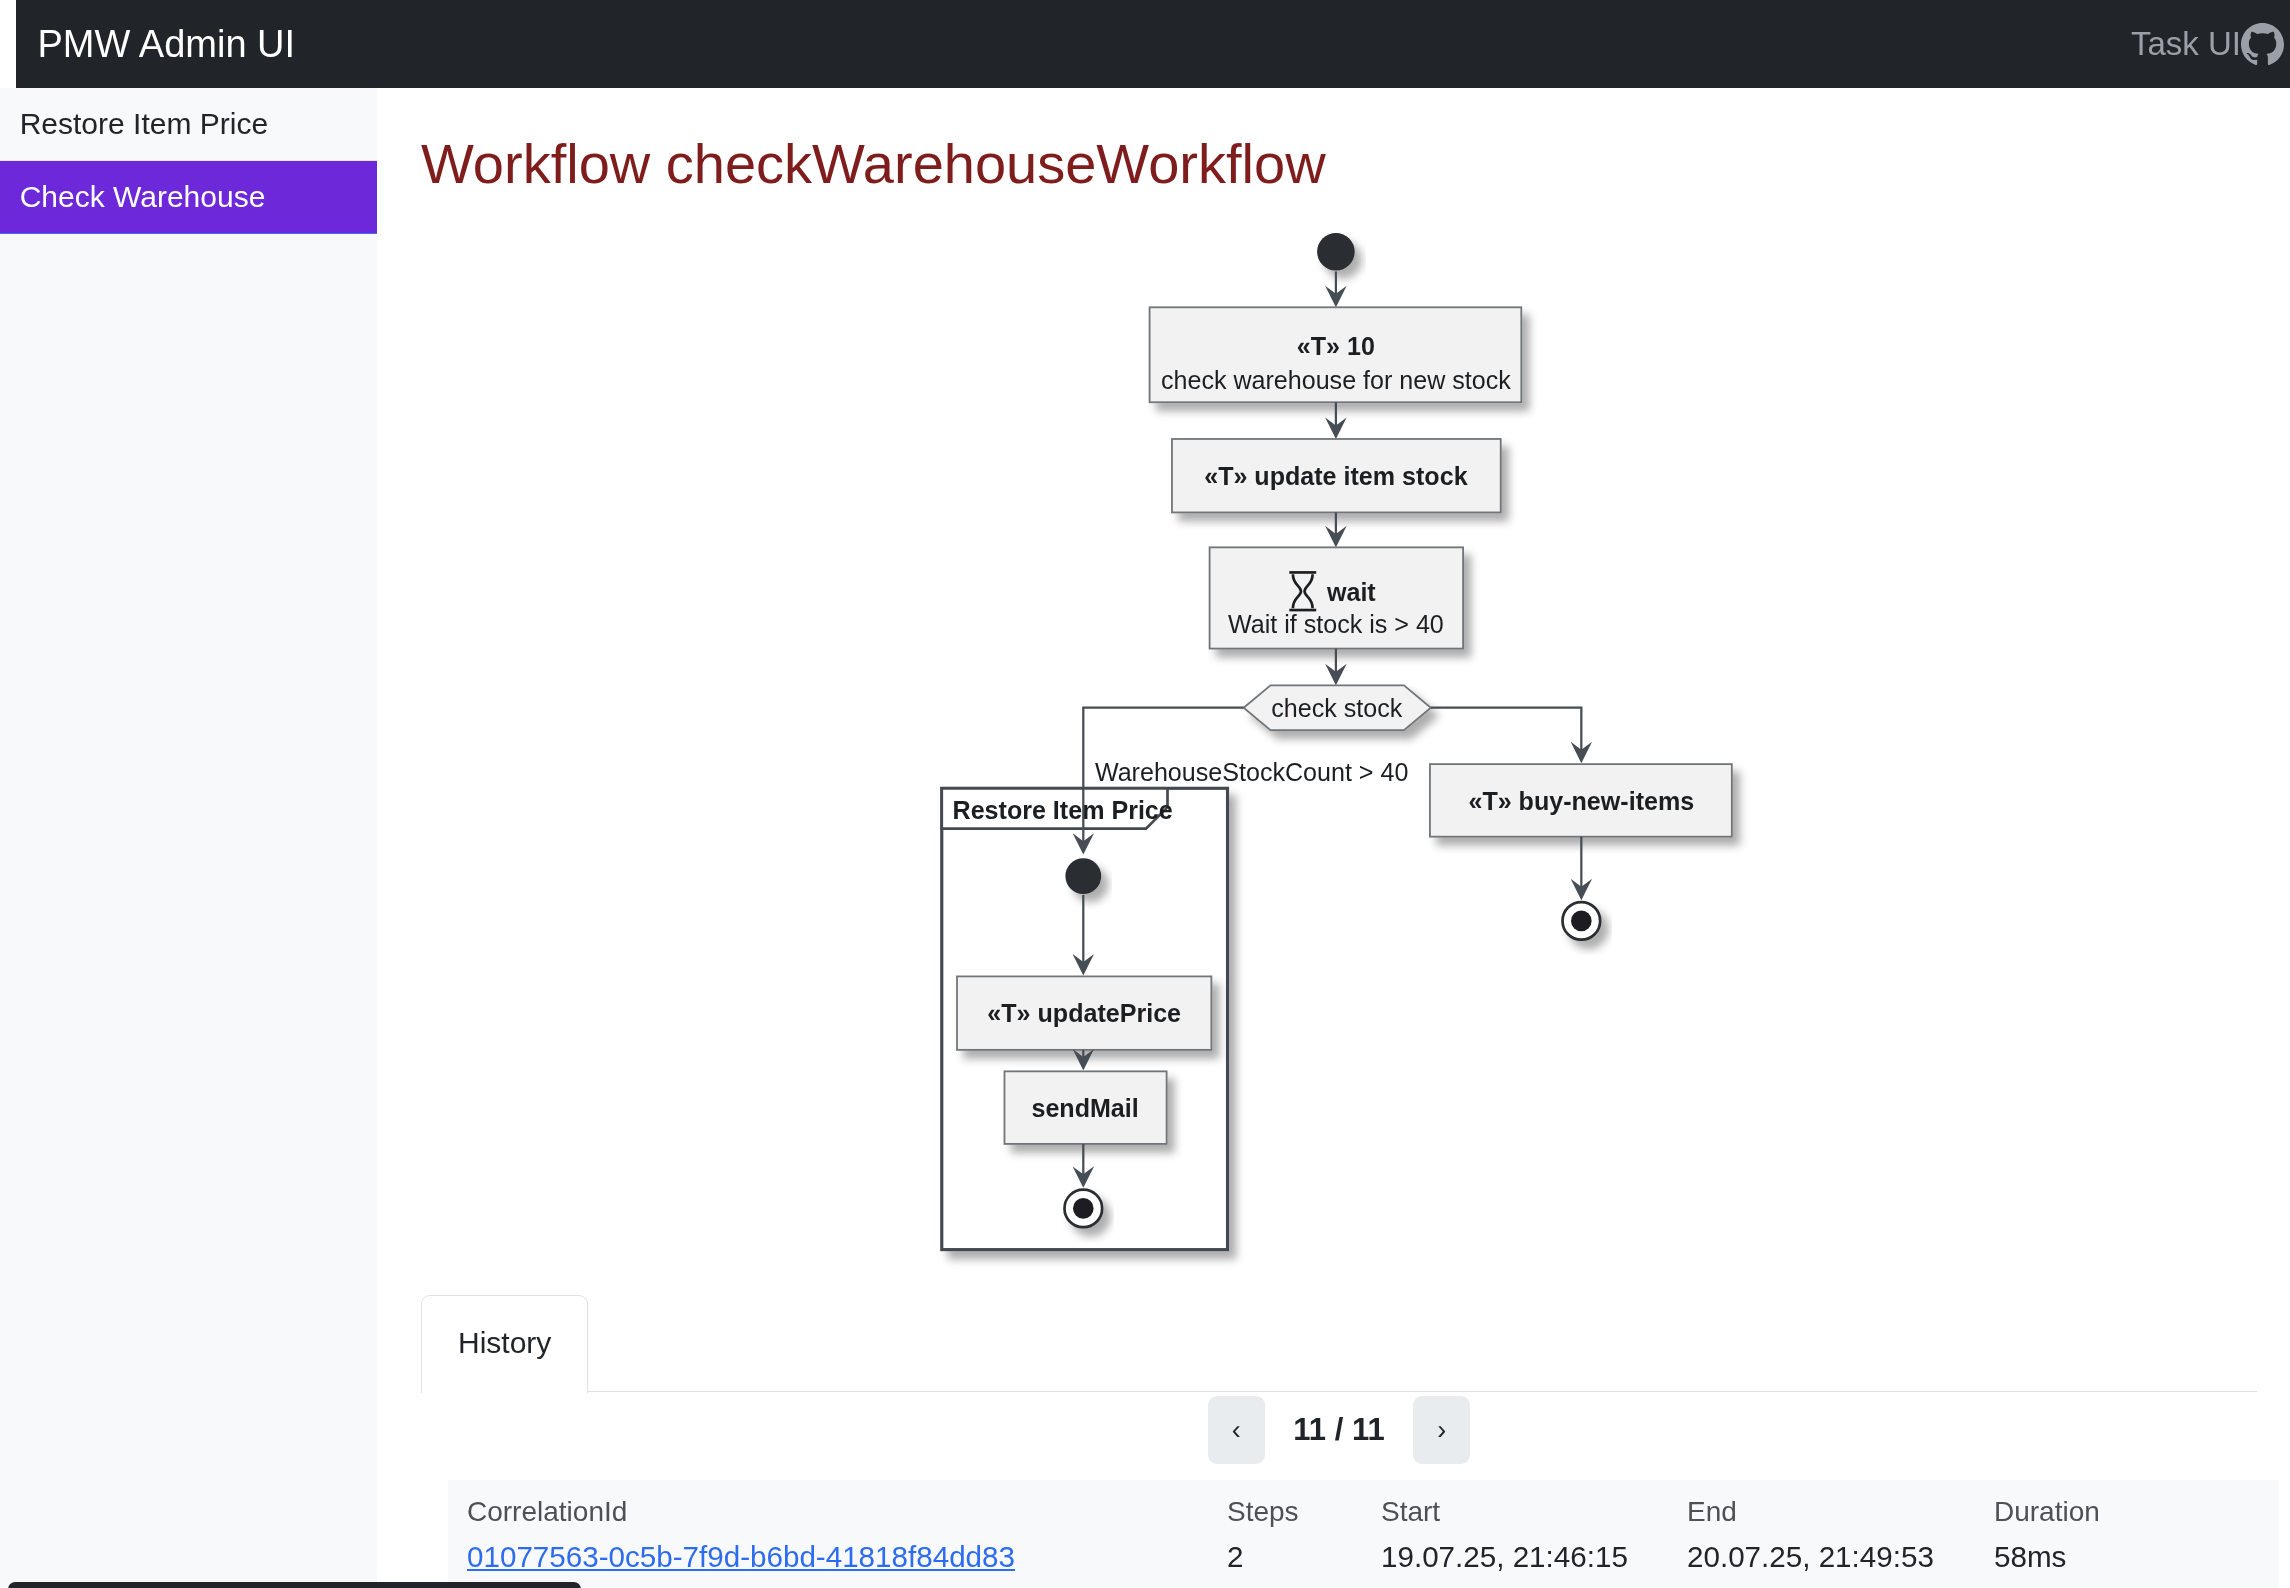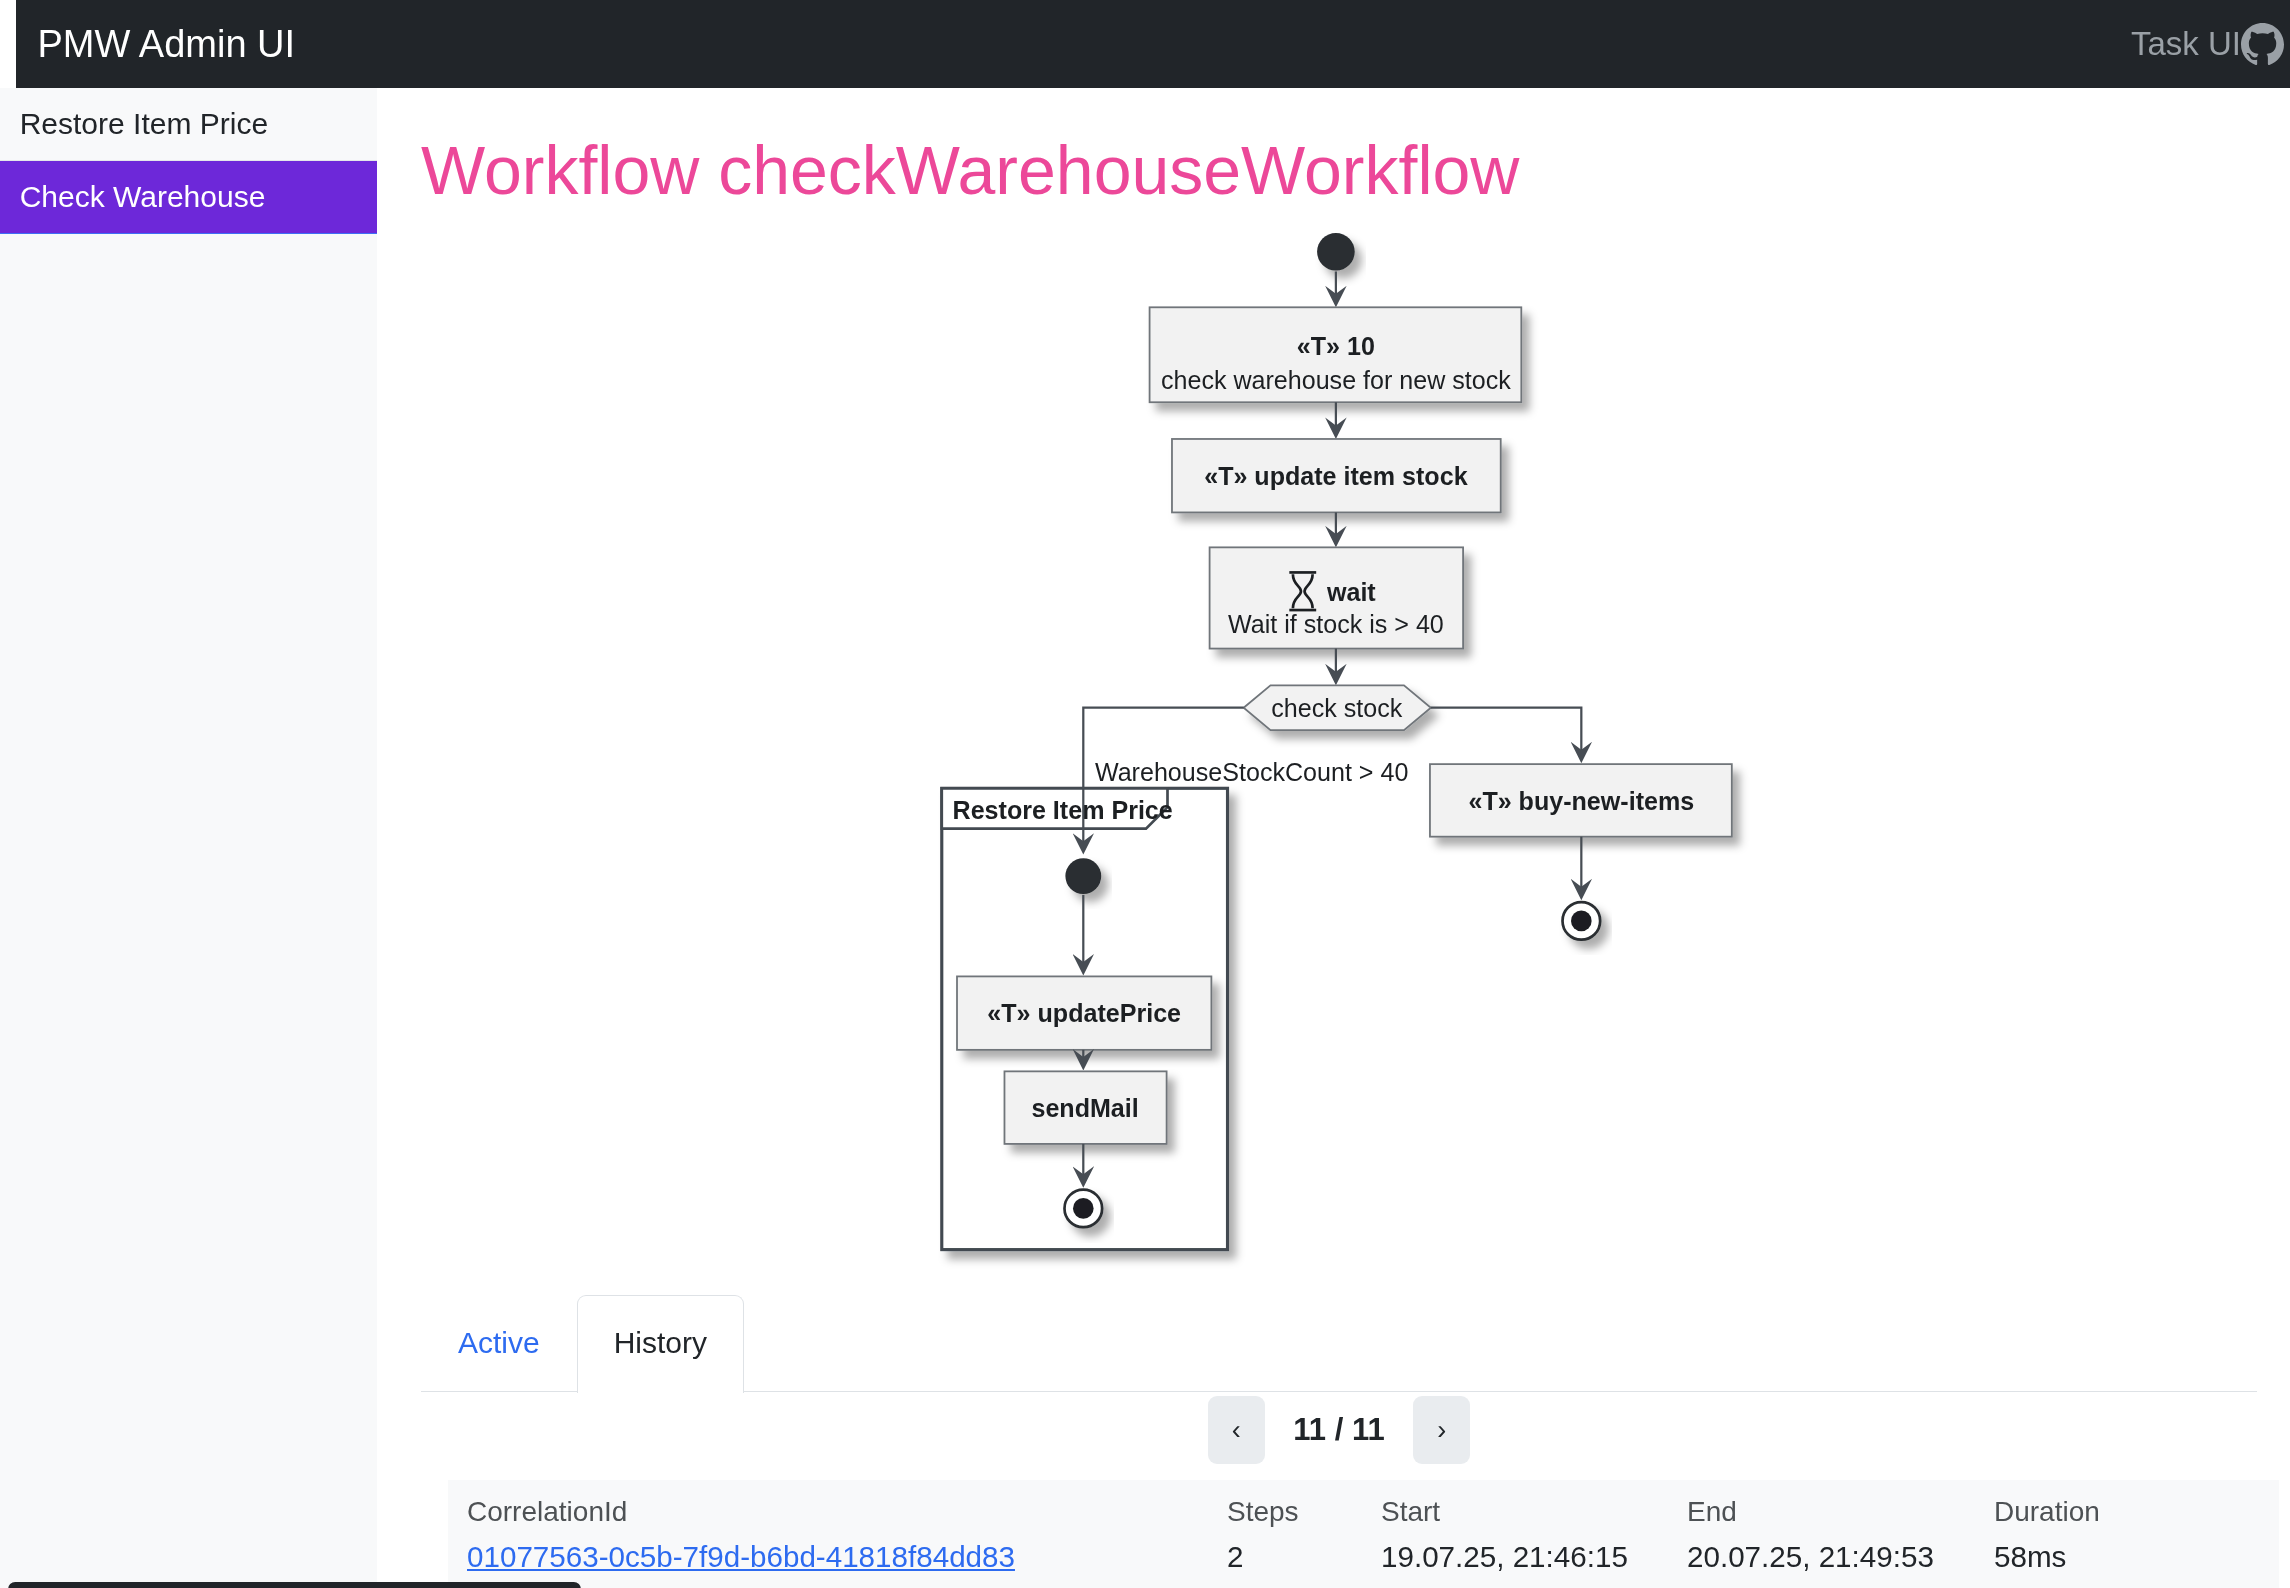--- a/index.html
+++ b/index.html
@@ -32,21 +32,21 @@
   }
   .sidebar-item {
     height: 73px; display: flex; align-items: center;
     padding-left: 19.7px; font-size: 30px; color: #212529;
     border-bottom: 0.9px solid #e4e7ea; cursor: pointer;
   }
   .sidebar-item.active { background: #6d28d9; color: #ffffff; border-bottom-color: #3e6ef5; }
   
   .page-title {
     position: absolute; left: 421px; top: 131px;
-    font-size: 68px; font-weight: 500; color: #ec4899; text-align: right;
+    font-size: 56px; font-weight: 500; color: #7f1d1d; text-align: right;
   }
   .diagram-svg { position: absolute; left: 896px; top: 224px; }
   
   .tabbar {
     position: absolute; left: 421px; top: 1293px; width: 1836px; height: 99px;
     display: flex; align-items: stretch;
     border-bottom: 1.8px solid #dee2e6;
   }
   .tab {
     font-size: 30px; padding: 0 36px; display: flex; align-items: center;
@@ -201,23 +201,20 @@
   </g>
   <line x1="1765" y1="934" x2="1765" y2="1001" stroke="#474d54" stroke-width="2.5" marker-end="url(#arrowhead)"></line>
 
   <g filter="url(#nodeShadow)">
     <circle cx="1765" cy="1028" r="21" fill="#ffffff" stroke="#292d31" stroke-width="3"></circle>
     <circle cx="1765" cy="1028" r="11.5" fill="#1c1f22"></circle>
   </g>
 </svg>
 
 <div class="tabbar">
-  <div class="tab link">
-    <span>Active</span>
-  </div>
   <div class="tab active">
     <span>History</span>
   </div>
 </div>
 
 <div class="pagination">
   <button class="page-btn">
     <span>‹</span>
   </button>
   <div class="page-indicator">11 / 11</div>

